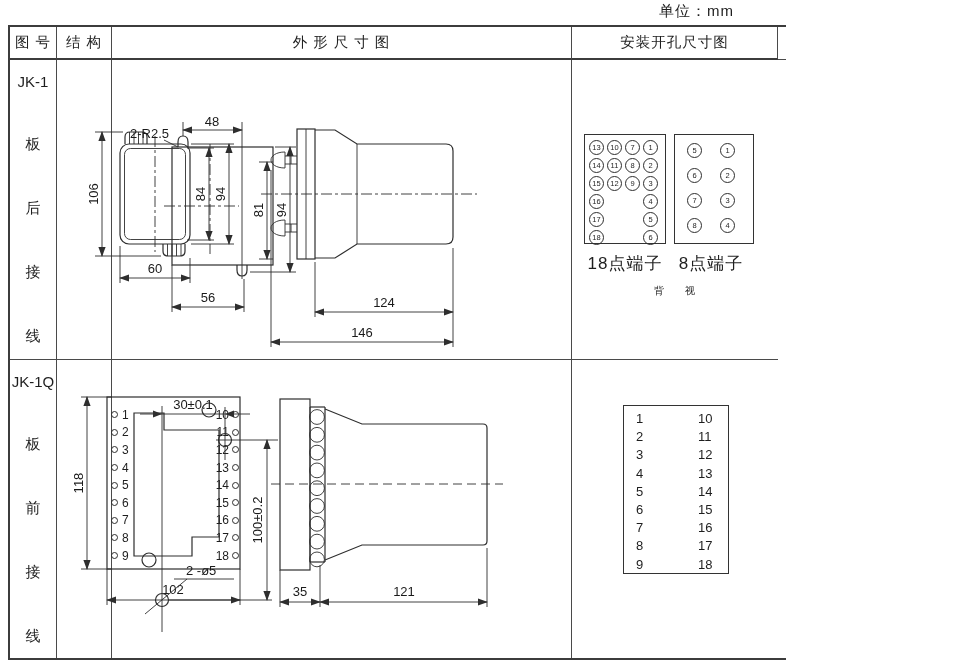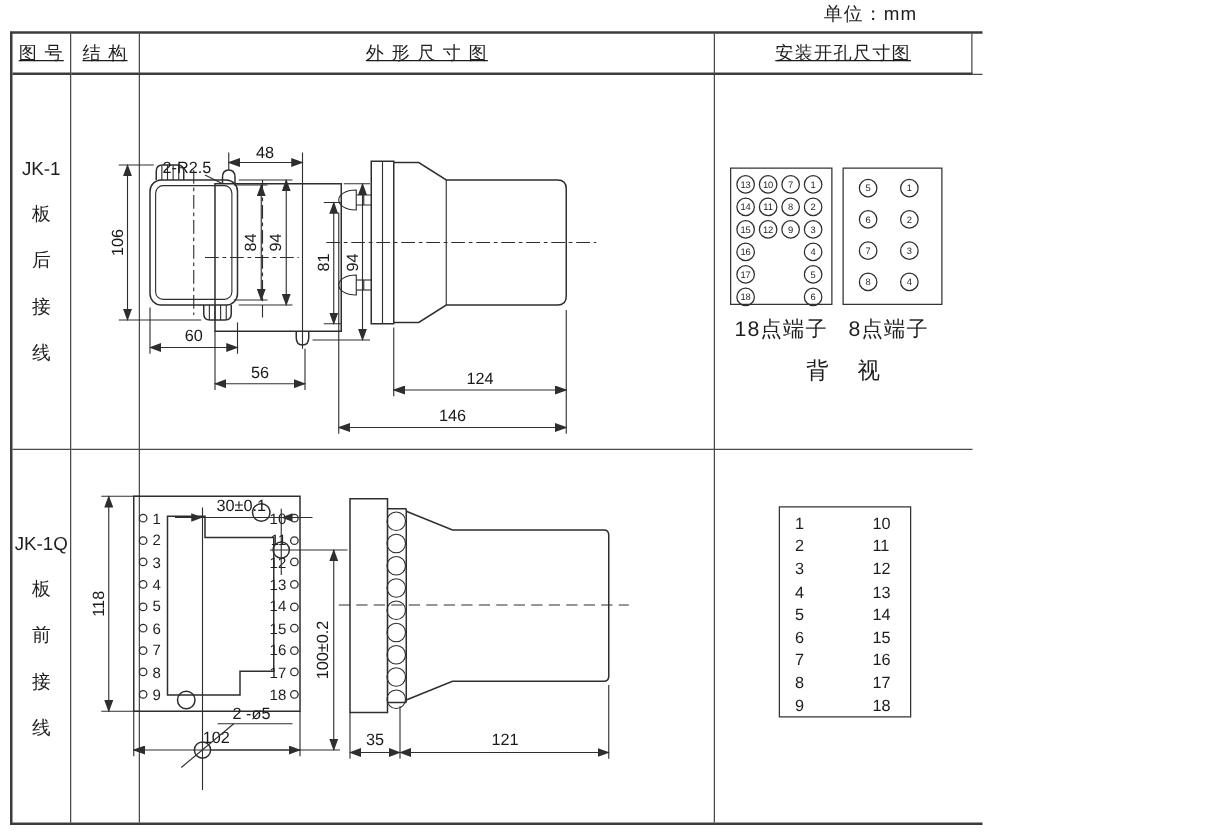--- a/index.html
+++ b/index.html
@@ -8,40 +8,40 @@
   .unit{position:absolute;top:2px;right:52px;font-size:15px;letter-spacing:1px;}
   
   #tbl{position:absolute;left:8px;top:25px;width:954px;height:635px;
        border:2px solid #3c3c3c;box-sizing:border-box;
        display:grid;grid-template-columns:47px 55px 460px 206px 184px;
        grid-template-rows:33px 300px 298px;}
   .cell{position:relative;border-right:1px solid #4a4a4a;border-bottom:1px solid #4a4a4a;box-sizing:border-box;}
   .cell.last{border-right:none;}
   .cell.bot{border-bottom:none;}
   .hcell{display:flex;align-items:center;justify-content:center;
-         font-size:14.5px;letter-spacing:1px;border-bottom:2px solid #3c3c3c;text-decoration:underline;}
-  .vstack{display:flex;flex-direction:column;align-items:center;justify-content:center;height:100%;}
+         font-size:14.5px;letter-spacing:1px;border-bottom:2px solid #3c3c3c;}
+  .vstack{display:flex;flex-direction:column;align-items:center;justify-content:center;height:100%;gap:27px;}
   .vstack .vchar{display:block;font-size:15px;margin:9px 0;text-align:center;white-space:nowrap;}
   svg{position:absolute;left:0;top:0;}
   svg line,svg path,svg rect,svg circle,svg polyline{stroke:#2e2e2e;fill:none;}
   svg .thin{stroke-width:0.9;}
   svg .med{stroke-width:1.2;}
   svg text{fill:#1a1a1a;font-size:13px;font-family:"Liberation Sans","DejaVu Sans",sans-serif;stroke:none;}
   svg .dimline{stroke-width:0.9;}
   svg .arrowfill{fill:#2e2e2e;stroke:none;}
   .centerdot{stroke-dasharray:11 3 3 3;}
   
   .tbox{position:absolute;border:1.4px solid #333;box-sizing:border-box;background:#fff;}
   .grid18{display:grid;grid-template-columns:repeat(4,15px);grid-auto-rows:15px;gap:3px 3px;padding:5px 4px;}
   .grid8{display:grid;grid-template-columns:repeat(2,15px);grid-auto-rows:15px;gap:10px 18px;padding:8px 12px;}
   .circ{width:13px;height:13px;border:1px solid #2e2e2e;border-radius:50%;
         display:flex;align-items:center;justify-content:center;font-size:7.5px;line-height:1;}
   .circ.empty{visibility:hidden;}
   .tlabel{position:absolute;font-size:17px;text-align:center;letter-spacing:1px;}
-  .viewlabel{position:absolute;font-size:18px;text-align:center;letter-spacing:9px;width:100%;}
+  .viewlabel{position:absolute;font-size:10px;text-align:center;letter-spacing:9px;width:100%;}
   
   .termcol{position:absolute;display:flex;flex-direction:column;}
   .termcol span{display:flex;align-items:center;height:17.6px;font-size:12px;line-height:1;}
   .tleft span::before{content:"";width:5px;height:5px;border:1px solid #2e2e2e;border-radius:50%;
         display:inline-block;margin-right:4px;flex:none;}
   .tright span{justify-content:flex-end;}
   .tright span::after{content:"";width:5px;height:5px;border:1px solid #2e2e2e;border-radius:50%;
         display:inline-block;margin-left:3px;flex:none;}
   
   .listcol{position:absolute;display:flex;flex-direction:column;}

